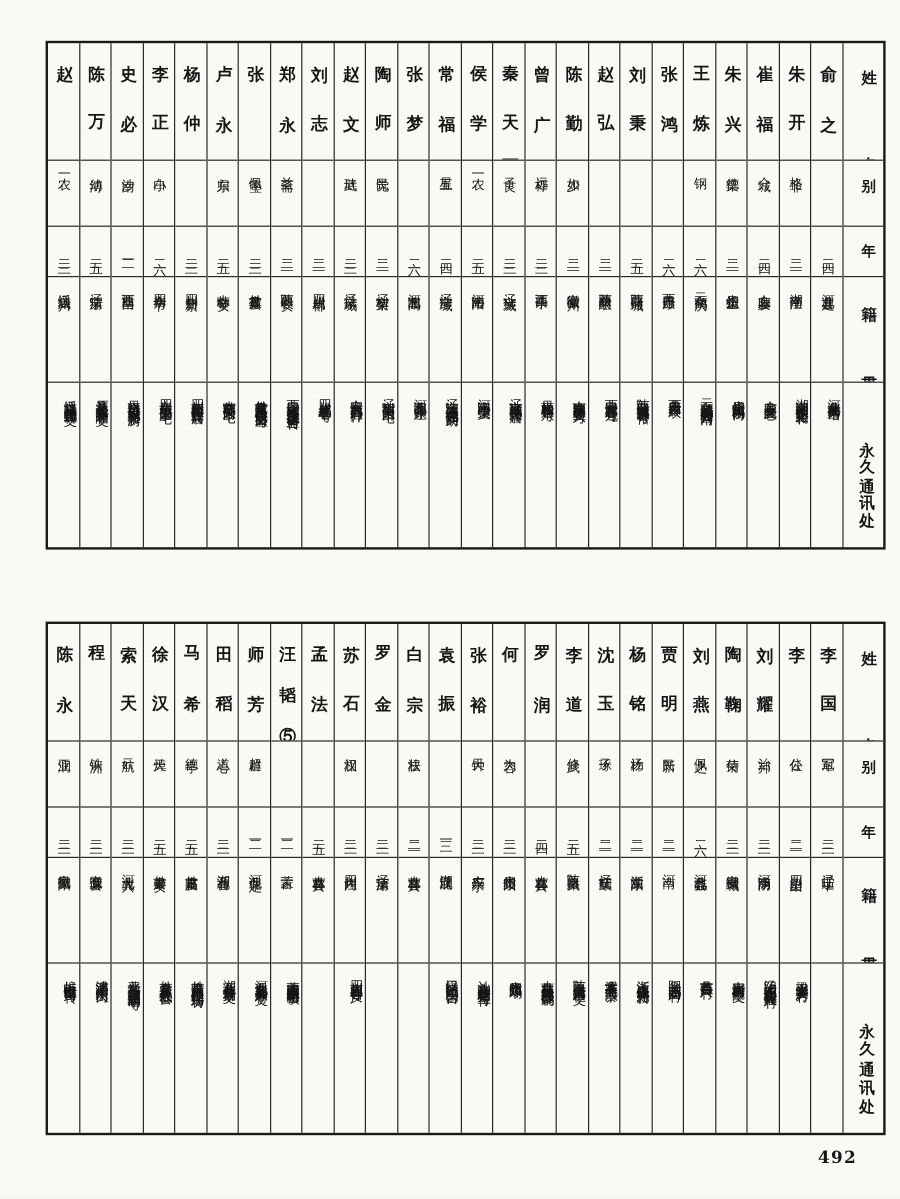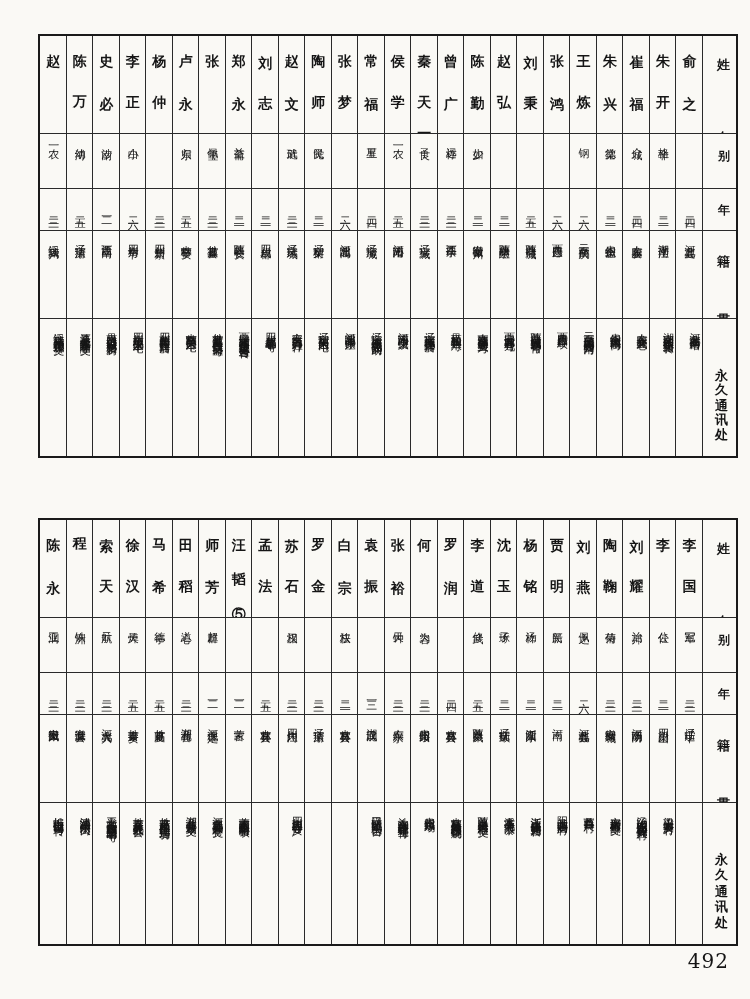--- a/index.html
+++ b/index.html
@@ -85,23 +85,23 @@
     text-align: justify;
     text-align-last: justify;
   }
   .hcell.c-name   { padding: 12px 0; }
   .hcell.c-alias  { padding: 6px 0;  font-size: 12px; }
   .hcell.c-age    { padding: 4px 0;  font-size: 12px; text-align: justify; text-align-last: justify; }
   .hcell.c-native { padding: 14px 0; }
   .hcell.c-addr   { padding: 38px 0; font-size: 13px; line-height: 30px; }
   .pagenum {
     position: absolute;
-    right: 21px; bottom: 26px;
-    font-size: 20px;
-    font-weight: normal;
+    right: 36px; bottom: 26px;
+    font-size: 14px;
+    font-weight: bold;
     letter-spacing: 1px;
   }
 </style>
 </head>
 <body>
 
 <div class="page">
   <div class="dtable" id="table1">
       <div class="col hcol">
         <div class="cell c-name hcell">姓名</div>

